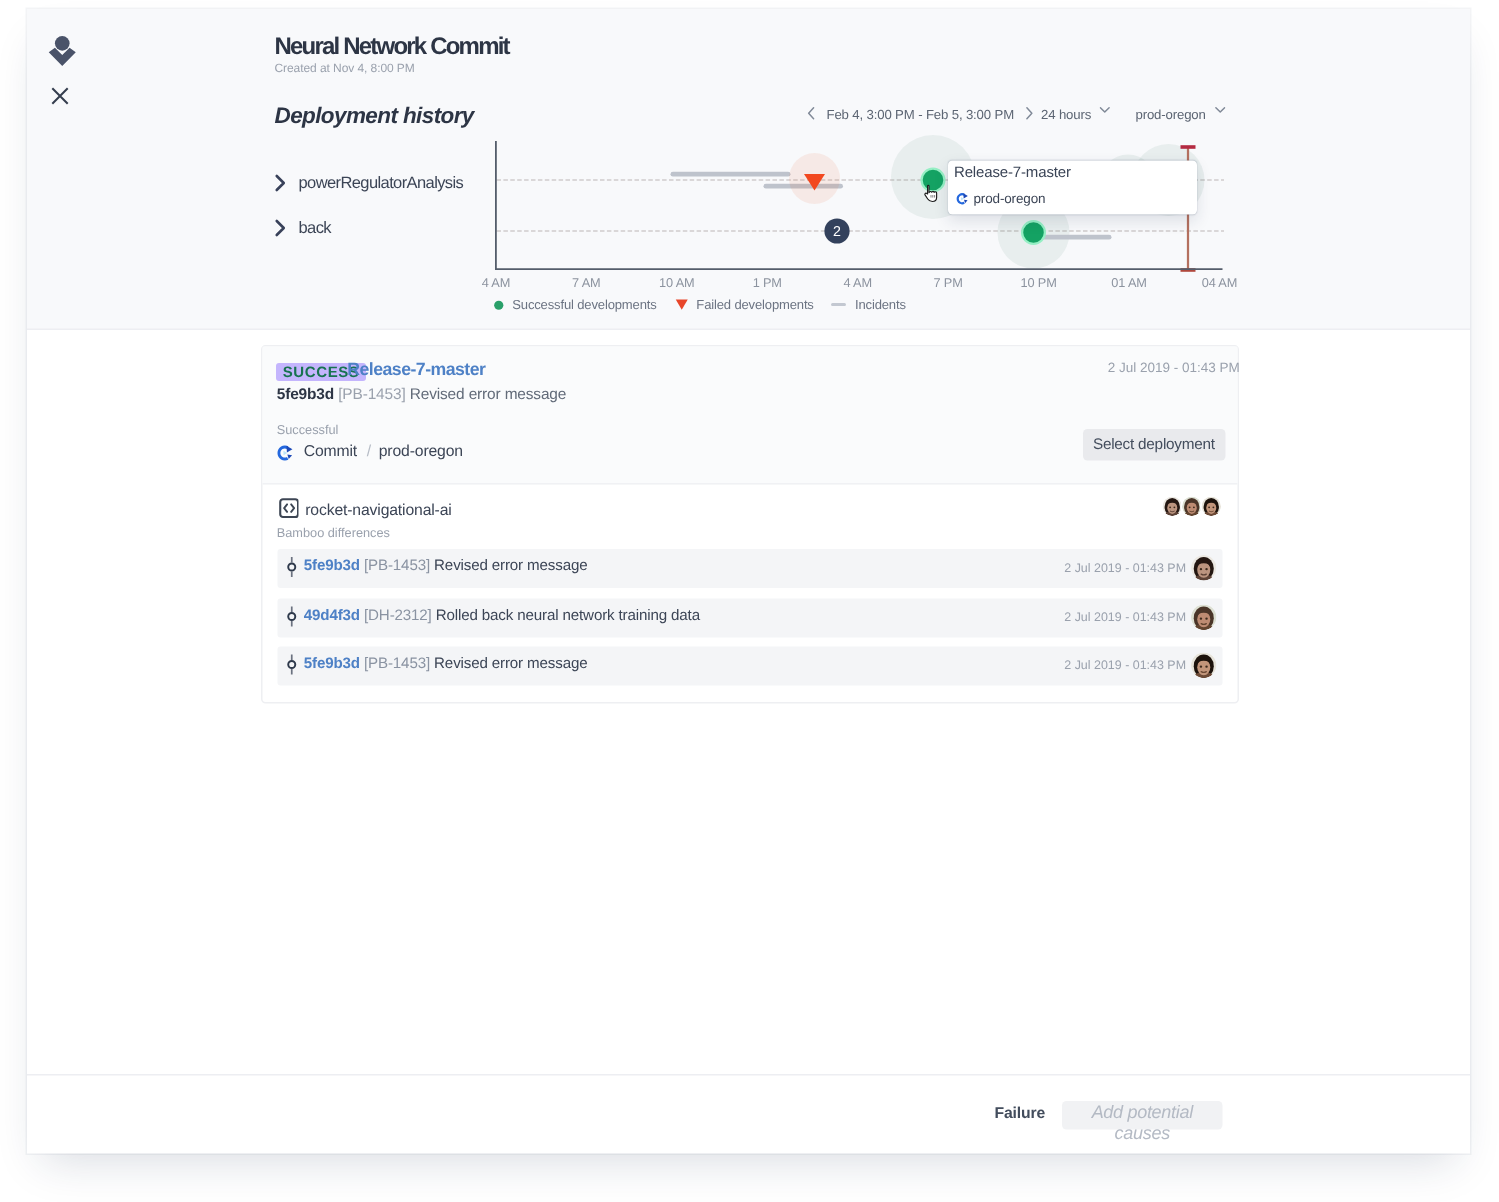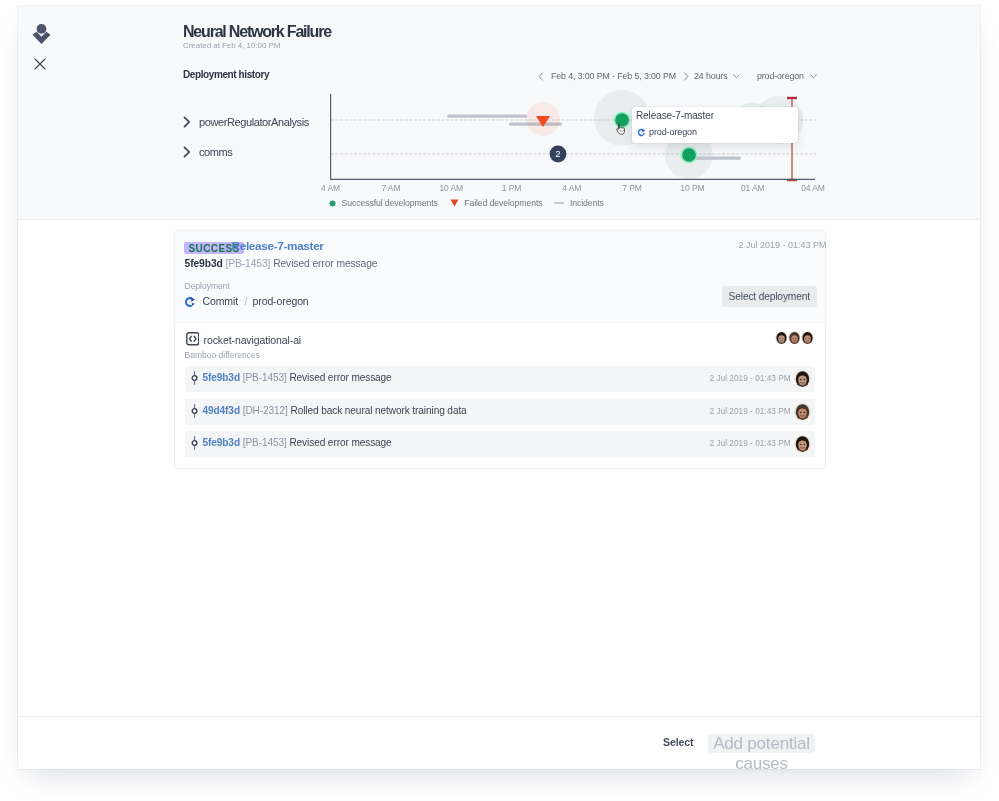--- a/index.html
+++ b/index.html
@@ -8,28 +8,28 @@
   .modal{position:absolute;left:18px;top:6px;width:962px;height:763px;background:#FFFFFF;
      box-shadow:0 14px 28px -10px rgba(23,43,77,0.17), 0 0 0 1px rgba(23,43,77,0.05);}
 
   
   .top{position:absolute;left:0;top:0;width:962px;height:214px;background:#F8F9FB;
        border-bottom:1px solid #EDEEF2;box-sizing:border-box;}
   .person-icon{position:absolute;left:11.5px;top:16px;width:23px;height:23px;}
   .close-btn{position:absolute;left:15px;top:51px;width:14px;height:14px;cursor:pointer;}
   .title{position:absolute;left:165px;top:17px;font-size:16px;font-weight:700;color:#2D3545;letter-spacing:-1.2px;}
   .subtitle{position:absolute;left:165px;top:35px;font-size:8px;color:#9AA1AD;letter-spacing:-0.05px;}
-  .section-title{position:absolute;left:165px;top:63px;font-size:10px;font-weight:700;color:#2D3545;letter-spacing:-0.4px;}
+  .section-title{position:absolute;left:165px;top:63px;font-size:15px;font-weight:700;color:#2D3545;letter-spacing:-0.4px;font-style:italic;}
   .tree-row{position:absolute;left:165px;font-size:11px;color:#3C4556;letter-spacing:-0.4px;cursor:pointer;}
   .tree-row .chev{position:absolute;left:0;top:0px;width:8px;height:12px;}
   .tree-row span{position:absolute;left:16px;top:0;white-space:nowrap;}
 
   
   .chart-wrap{position:absolute;left:312px;top:70px;width:503px;height:140px;overflow:visible;}
-  .ctrl{position:absolute;top:-5px;font-size:8.8px;color:#5C6573;display:flex;align-items:center;white-space:nowrap;
+  .ctrl{position:absolute;top:-5px;font-size:8.8px;color:#5C6573;display:flex;white-space:nowrap;
         letter-spacing:-0.1px;}
   .plot{position:absolute;left:-18px;top:12px;width:536px;height:116px;overflow:visible;}
   .legend{position:absolute;left:-1px;top:122px;display:flex;gap:12px;font-size:8.7px;color:#6C7483;
           align-items:flex-end;letter-spacing:-0.1px;}
   .lg{display:flex;align-items:center;gap:5.5px;}
 
   
   .tt{position:absolute;left:302px;top:31px;width:166px;height:36px;background:#FFFFFF;border-radius:3px;
       box-shadow:0 4px 10px rgba(23,43,77,0.12),0 0 1px rgba(23,43,77,0.28);}
   .tt-title{position:absolute;left:4px;top:3px;font-size:10px;color:#3A4456;letter-spacing:-0.1px;}
@@ -72,54 +72,54 @@
   .crow .ctxt b{color:#4E81C6;font-weight:700;}
   .crow .ctxt .iss{color:#8A93A2;}
   .crow .cts{position:absolute;left:525px;top:7px;font-size:8.3px;color:#9AA1AD;white-space:nowrap;}
   .crow .cav{position:absolute;left:609px;top:4px;width:17px;height:17px;border-radius:50%;overflow:hidden;}
 
   
   .footer{position:absolute;left:0;top:710px;width:962px;height:53px;border-top:1px solid #EDEEF2;box-sizing:border-box;}
   .cancel{position:absolute;left:645px;top:19px;font-size:10.5px;font-weight:700;color:#434D5D;cursor:pointer;
           background:none;border:none;font-family:inherit;padding:0;letter-spacing:-0.1px;}
   .addbtn{position:absolute;left:690px;top:17px;width:107px;height:19px;background:#F1F2F4;color:#B4BAC4;
-          font-size:17px;border:none;border-radius:3px;font-family:inherit;cursor:default;padding:0;letter-spacing:-0.2px;}
+          font-size:12px;border:none;border-radius:3px;font-family:inherit;cursor:default;padding:0;letter-spacing:-0.2px;font-style:italic;}
 </style>
 </head>
 <body>
 
 <div class="modal">
 
   <div class="top">
 
     <svg class="person-icon" viewBox="0 0 24 24">
       <circle cx="12" cy="7.2" r="5.1" fill="#4A5369"></circle>
       <path d="M2.6 13.4 L6.9 10.3 L12 15.3 L17.1 10.3 L21.4 13.4 L12 23.0 Z" fill="#4A5369"></path>
     </svg>
 
     <svg class="close-btn" viewBox="0 0 18 18">
       <path d="M2.4 2.4 L15.6 15.6 M15.6 2.4 L2.4 15.6" stroke="#353E4E" stroke-width="1.75" fill="none"></path>
     </svg>
 
-    <div class="title">Neural Network Failure</div>
-    <div class="subtitle">Created at Feb 4, 10:00 PM</div>
+    <div class="title">Neural Network Commit</div>
+    <div class="subtitle">Created at Nov 4, 8:00 PM</div>
     <div class="section-title">Deployment history</div>
 
     <div class="tree-row" style="top:110px">
       <svg class="chev" viewBox="0 0 7 11">
         <path d="M1.2 1.2 L5.5 5.5 L1.2 9.8" stroke="#39425A" stroke-width="1.6" fill="none" stroke-linecap="round" stroke-linejoin="round"></path>
       </svg>
       <span>powerRegulatorAnalysis</span>
     </div>
 
     <div class="tree-row" style="top:140px">
       <svg class="chev" viewBox="0 0 7 11">
         <path d="M1.2 1.2 L5.5 5.5 L1.2 9.8" stroke="#39425A" stroke-width="1.6" fill="none" stroke-linecap="round" stroke-linejoin="round"></path>
       </svg>
-      <span>comms</span>
+      <span>back</span>
     </div>
 
     <div class="chart-wrap">
 
       <div class="ctrl" style="left:208px">
         <svg width="6" height="9" style="margin-right:7px" viewBox="0 0 6 9">
           <path d="M4.4 0.8 L1.1 4.5 L4.4 8.2" stroke="#818A98" stroke-width="1" fill="none" stroke-linecap="round" stroke-linejoin="round"></path>
         </svg>
         <span>Feb 4, 3:00 PM - Feb 5, 3:00 PM</span>
         <svg width="6" height="9" style="margin-left:7px" viewBox="0 0 6 9">
@@ -216,21 +216,21 @@
   <div class="card">
     <div class="card-head">
       <span class="badge">SUCCESS</span>
       <span class="rel">Release-7-master</span>
       <span class="card-ts">2 Jul 2019 - 01:43 PM</span>
       <div class="cmt">
         <b>5fe9b3d</b>
         <span class="iss">[PB-1453]</span>
         <span>Revised error message</span>
       </div>
-      <div class="env-label">Deployment</div>
+      <div class="env-label">Successful</div>
       <div class="env-val">
         <svg class="bi" viewBox="0 0 16 16">
             <path d="M11.0 2.0 A6.7 6.7 0 1 0 11.0 14.0 L9.8 11.5 A4.0 4.0 0 1 1 9.8 4.5 Z" fill="#2468DE"></path>
             <path d="M9.3 1.5 L14.6 4.7 L9.7 7.6 Z" fill="#1C49B8"></path>
             <path d="M10.1 9.3 L14.3 9.9 L11.3 13.3 Z" fill="#1C49B8"></path>
             <path d="M6.6 6.1 L10.0 8.1 L6.7 10.1 Z" fill="#BCE3F7"></path>
           </svg>
         <span class="t">Commit</span>
         <span class="sep">/</span>
         <span class="n">prod-oregon</span>
@@ -342,17 +342,17 @@
               <ellipse cx="6.25" cy="8.9" rx="0.78" ry="0.7" fill="#3d2a1c"></ellipse>
               <ellipse cx="9.75" cy="8.9" rx="0.78" ry="0.7" fill="#3d2a1c"></ellipse>
               <path d="M6.4 12.0 q1.6 1.0 3.2 0" stroke="#6d4a36" stroke-width="0.85" fill="none" stroke-linecap="round"></path>
             </svg>
           </span>
         </div>
       </div>
   </div>
 
   <div class="footer">
-    <button class="cancel">Select</button>
+    <button class="cancel">Failure</button>
     <button class="addbtn">Add potential causes</button>
   </div>
 
 </div>
 
 </body></html>

